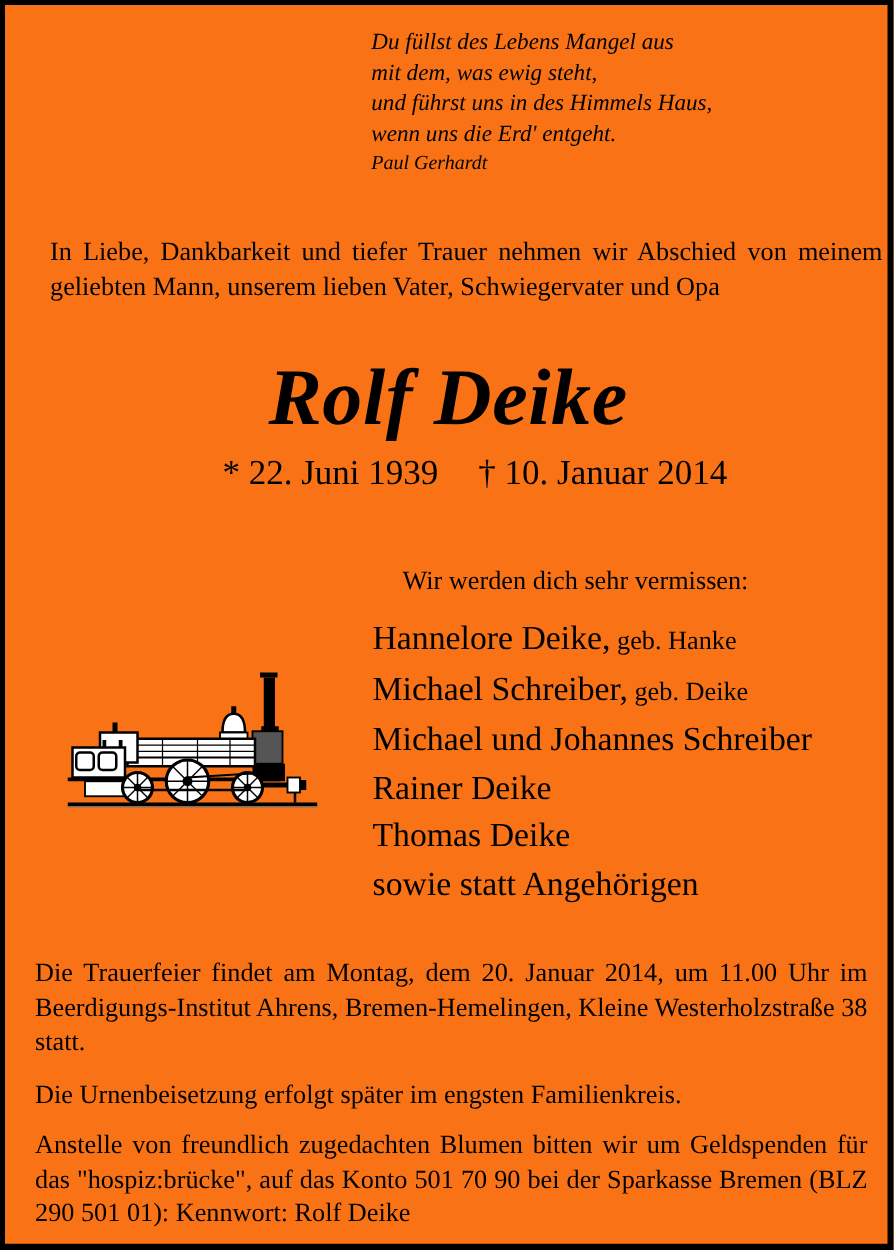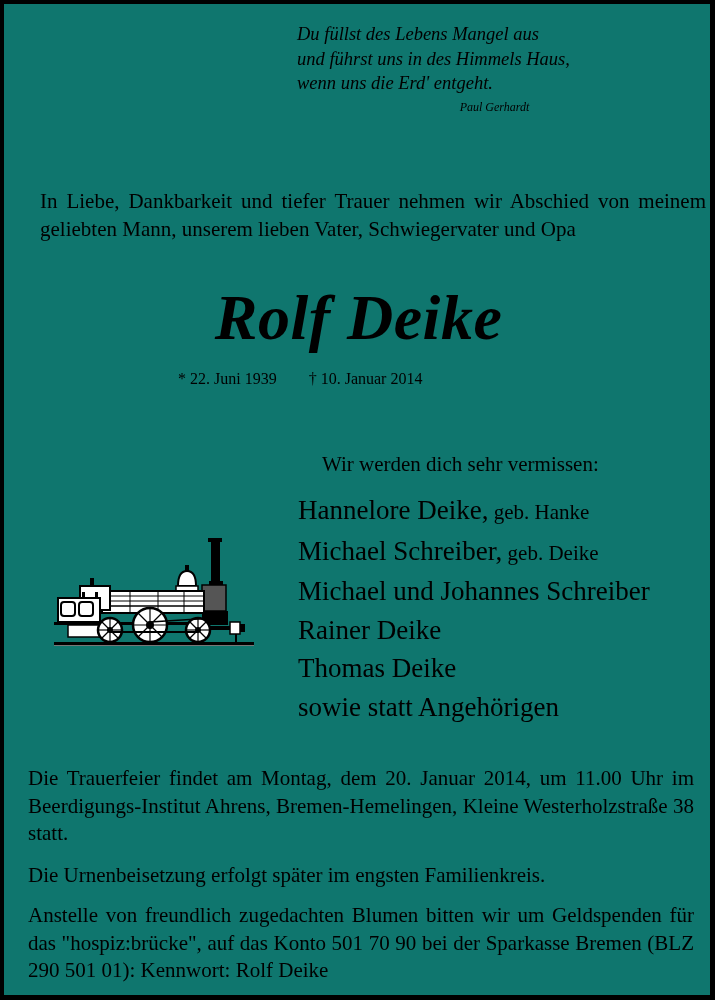--- a/index.html
+++ b/index.html
@@ -1,39 +1,39 @@
 <!DOCTYPE html>
 <html><head>
   <meta charset="utf-8">
   <style>
     html, body { margin: 0; padding: 0; background: #ffffff; }
     body { width: 715px; height: 1000px; position: relative; overflow: hidden; }
     .frame {
       position: absolute; left: 0; top: 0; width: 715px; height: 1000px;
       box-sizing: border-box; border-left: 4px solid #000; border-top: 4px solid #000;
-      border-right: 5px solid #000; border-bottom: 5px solid #000; background: #0f766e;
+      border-right: 5px solid #000; border-bottom: 5px solid #000; background: #f97316;
     }
     .serif { font-family: "Liberation Serif", "DejaVu Serif", serif; color: #000; }
     .poem {
       position: absolute; left: 293px; top: 18px; width: 400px;
       font-style: italic; font-size: 18.5px; line-height: 24.5px;
     }
     .poem .line { display: block; white-space: nowrap; }
-    .poem .author { display: block; text-align: center; padding-right: 5px; font-size: 12px; line-height: 22px; }
+    .poem .author { display: block; text-align: left; padding-right: 5px; font-size: 16px; line-height: 22px; }
     .intro {
       position: absolute; left: 24px; top: 184px; width: 666px;
       font-size: 21px; line-height: 27.5px; text-align: justify; text-align-last: left; margin-left: 12px;
     }
     .name {
       position: absolute; left: 0; top: 274px; width: 715px; text-align: center;
       font-weight: bold; font-style: italic; font-size: 64px; line-height: 80px; letter-spacing: 0.5px;
     }
     .name span { display: inline-block; transform: translateX(-3px); }
     .dates {
-      position: absolute; left: 174px; top: 361px; font-size: 16px; line-height: 28px; white-space: nowrap;
+      position: absolute; left: 174px; top: 361px; font-size: 28px; line-height: 28px; white-space: nowrap;
     }
     .dates .death { margin-left: 32px; }
     .missing {
       position: absolute; left: 294px; top: 446px; font-size: 21px; line-height: 28px; white-space: nowrap; margin-left: 24px;
     }
     .family {
       position: absolute; left: 294px; top: 487px; font-size: 27px; line-height: 38.5px; white-space: nowrap;
     }
     .family .row { display: block; }
     .family .suffix { font-size: 21px; }
@@ -48,20 +48,21 @@
     .p2 { top: 858px; }
     .p3 { top: 898px; }
   </style>
 </head>
 <body>
 
 <div class="frame">
 
   <div class="poem serif">
     <span class="line">Du füllst des Lebens Mangel aus</span>
+    <span class="line">mit dem, was ewig steht,</span>
     <span class="line">und führst uns in des Himmels Haus,</span>
     <span class="line">wenn uns die Erd' entgeht.</span>
     <span class="author">Paul Gerhardt</span>
   </div>
 
   <div class="intro serif">In Liebe, Dankbarkeit und tiefer Trauer nehmen wir Abschied von meinem geliebten Mann, unserem lieben Vater, Schwiegervater und Opa</div>
 
   <div class="name serif">
     <span>Rolf Deike</span>
   </div>

